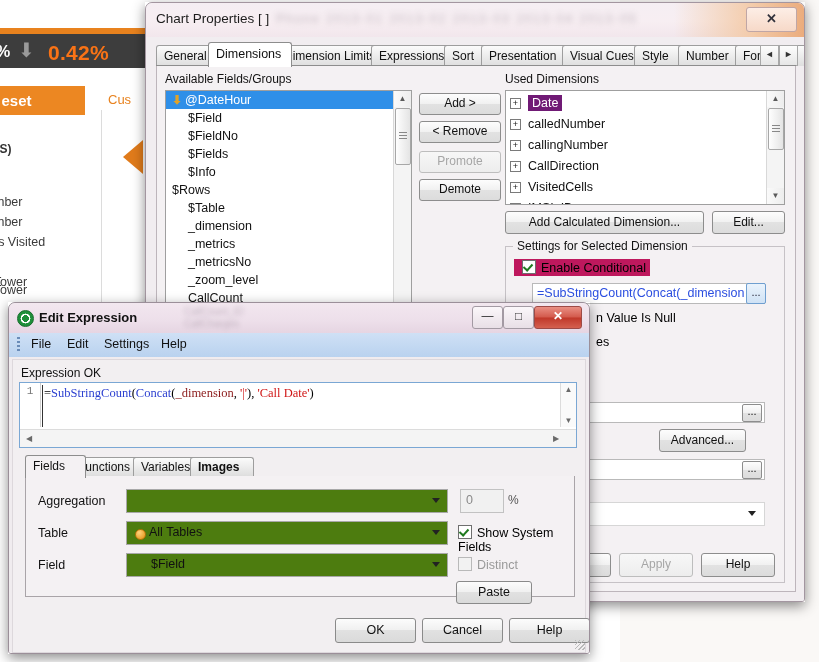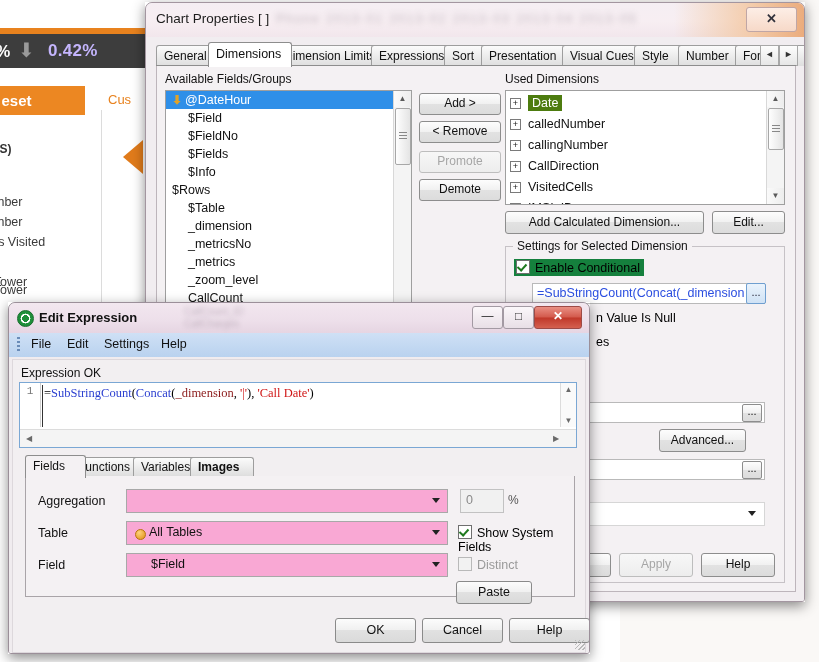--- a/index.html
+++ b/index.html
@@ -6,21 +6,21 @@
   body{
     width:819px;height:662px;overflow:hidden;position:relative;
     font-family:"Liberation Sans", sans-serif;font-size:12px;color:#000;
     background:#ffffff;
   }
   
   #bg-app{position:absolute;left:0;top:0;width:819px;height:662px;background:#ffffff;}
   #bg-right-panel{position:absolute;left:620px;top:0;width:199px;height:662px;background:#faf8f6;}
   #bg-orange-bar{position:absolute;left:0;top:28px;width:420px;height:6px;background:#e8821e;}
   #bg-kpi-strip{position:absolute;left:0;top:34px;width:420px;height:34px;background:#3d3d3d;}
-  #bg-kpi-strip .kpi-pct{position:absolute;left:48px;top:7px;color:#c4b5fd;font-weight:bold;font-size:17px;letter-spacing:.3px;}
+  #bg-kpi-strip .kpi-pct{position:absolute;left:48px;top:7px;color:#f97316;font-weight:bold;font-size:21px;letter-spacing:.3px;}
   #bg-kpi-strip .kpi-pctsign{position:absolute;left:-4px;top:9px;color:#ffffff;font-weight:bold;font-size:16px;}
   #bg-kpi-strip .kpi-arrow{position:absolute;left:18px;top:6px;color:#9a9a9a;font-size:20px;line-height:20px;}
   #bg-reset-btn{position:absolute;left:-52px;top:86px;width:137px;height:29px;background:#ec8722;color:#ffffff;
       font-weight:bold;font-size:15px;line-height:29px;text-align:center;}
   #bg-cus-link{position:absolute;left:108px;top:92px;color:#e8821e;font-size:13px;}
   #bg-vline{position:absolute;left:101px;top:110px;width:1px;height:200px;background:#dcdcdc;}
   #bg-dim-title{position:absolute;left:-52px;top:142px;font-weight:bold;font-size:12px;color:#333;letter-spacing:.2px;white-space:nowrap;}
   #bg-dim-list{position:absolute;left:-22px;top:172px;font-size:12.5px;color:#3a3a3a;line-height:20px;white-space:nowrap;}
   #bg-dim-list2{position:absolute;left:-22px;top:280px;font-size:12.5px;color:#3a3a3a;line-height:20px;white-space:nowrap;}
   #bg-arrow{position:absolute;left:123px;top:140px;width:0;height:0;
@@ -61,21 +61,21 @@
       border:1px solid #bdb5bb;border-top:none;}
 
   .sec-label{position:absolute;font-size:12px;color:#111;}
   .listbox{position:absolute;background:#ffffff;border:1px solid #9f9f9f;overflow:hidden;}
   .list-item{height:18px;line-height:18px;font-size:12.5px;padding-left:6px;color:#111;white-space:nowrap;}
   .list-item.sel{background:#2f8fe8;color:#ffffff;}
   .list-item .dn-icon{display:inline-block;color:#e0a32a;font-size:12px;margin-right:3px;font-weight:bold;}
   .ud-item{height:21px;line-height:21px;font-size:12.5px;padding-left:4px;color:#111;white-space:nowrap;}
   .plus-box{display:inline-block;width:9px;height:9px;line-height:8px;font-size:9px;text-align:center;
       border:1px solid #7a7a7a;background:#fff;color:#222;margin-right:7px;vertical-align:middle;}
-  .ud-item .sel-txt{background:#4d7c0f;color:#fff;padding:1px 4px;}
+  .ud-item .sel-txt{background:#701a75;color:#fff;padding:1px 4px;}
 
   
   .vscroll{position:absolute;width:17px;background:#f4f4f4;border-left:1px solid #d8d8d8;}
   .vsb-btn{position:absolute;left:0;width:17px;height:16px;text-align:center;font-size:8px;line-height:15px;color:#5a5a5a;
       background:linear-gradient(to right,#fafafa,#ededed);}
   .vsb-thumb{position:absolute;left:1px;width:14px;border:1px solid #a7a7a7;border-radius:2px;
       background:linear-gradient(to right,#fefefe,#e4e4e4);}
   .vsb-grip{position:absolute;left:3px;width:8px;height:7px;
       background:repeating-linear-gradient(to bottom,#888 0,#888 1px,transparent 1px,transparent 3px);}
 
@@ -140,21 +140,21 @@
 
   #ee-tabs{position:absolute;left:12px;top:95px;width:548px;height:22px;}
   .ee-tab{position:absolute;top:2px;height:19px;line-height:19px;padding:0 7px;font-size:12px;
       border:1px solid #9d9d9d;border-bottom:none;border-radius:3px 3px 0 0;
       background:linear-gradient(to bottom,#fbfbfb,#dcdcdc);color:#111;}
   .ee-tab.active{top:0;height:22px;line-height:21px;background:#f4f1f3;border-color:#8d8d8d;z-index:5;}
   #ee-tabpanel{position:absolute;left:12px;top:116px;width:548px;height:120px;background:#f4f1f3;border:1px solid #a9a4a8;border-top:none;}
   #ee-tabline{position:absolute;left:12px;top:116px;width:548px;height:1px;background:#8d8d8d;}
 
   .fld-label{position:absolute;font-size:12.5px;color:#111;}
-  .combo{position:absolute;background:#f9a8d4;border:1px solid #a8a8a8;height:22px;}
+  .combo{position:absolute;background:#4d7c0f;border:1px solid #a8a8a8;height:22px;}
   .combo .caret{position:absolute;right:7px;top:8px;width:0;height:0;border-left:4px solid transparent;
       border-right:4px solid transparent;border-top:5px solid #222;}
   .combo .ctext{position:absolute;left:22px;top:3px;font-size:12.5px;color:#111;}
   .combo .cdot{position:absolute;left:8px;top:7px;width:9px;height:9px;border-radius:50%;
       background:radial-gradient(circle at 35% 30%,#ffd27a,#e08f12);border:1px solid #b8730a;}
   .numbox{position:absolute;background:#f1f1f1;border:1px solid #c2c2c2;height:22px;color:#8a8a8a;font-size:12.5px;}
 
   .dlg-btn{position:absolute;border:1px solid #8a8a8a;border-radius:3px;
       background:linear-gradient(to bottom,#fcfcfc 0%,#f0f0f0 48%,#e1e1e1 50%,#dadada 100%);
       font-size:12.5px;color:#111;text-align:center;}
@@ -224,22 +224,22 @@
         <div class="listbox" id="avail-list" style="left:8px;top:24px;width:245px;height:218px;">
           <div style="position:absolute;left:0;top:0;width:228px;">
             <div class="list-item sel"><span class="dn-icon">⬇</span><span>@DateHour</span></div>
             <div class="list-item" style="padding-left:22px;">$Field</div>
             <div class="list-item" style="padding-left:22px;">$FieldNo</div>
             <div class="list-item" style="padding-left:22px;">$Fields</div>
             <div class="list-item" style="padding-left:22px;">$Info</div>
             <div class="list-item" style="">$Rows</div>
             <div class="list-item" style="padding-left:22px;">$Table</div>
             <div class="list-item" style="padding-left:22px;">_dimension</div>
+            <div class="list-item" style="padding-left:22px;">_metrics</div>
             <div class="list-item" style="padding-left:22px;">_metricsNo</div>
-            <div class="list-item" style="padding-left:22px;">_metrics</div>
             <div class="list-item" style="padding-left:22px;">_zoom_level</div>
             <div class="list-item" style="padding-left:22px;">CallCount</div>
             <div class="list-item" style="padding-left:22px;">CallKey</div>
           </div>
           <div class="vscroll" style="right:0;top:0;width:17px;height:218px;">
             <div class="vsb-btn" style="top:0;">▲</div>
             <div class="vsb-thumb" style="top:17px;height:55px;">
               <div class="vsb-grip" style="top:23px;"></div>
             </div>
           </div>
@@ -268,21 +268,21 @@
             <div class="vsb-btn" style="bottom:0;">▼</div>
           </div>
         </div>
 
         <div class="btn" style="left:348px;top:145px;width:197px;height:21px;line-height:20px;">Add Calculated Dimension...</div>
         <div class="btn" style="left:555px;top:145px;width:71px;height:21px;line-height:20px;">Edit...</div>
 
         <div class="groupbox" style="left:348px;top:180px;width:278px;height:335px;">
           <div class="gb-title">Settings for Selected Dimension</div>
 
-          <div style="position:absolute;left:8px;top:12px;background:#15803d;padding:1px 4px 1px 2px;">
+          <div style="position:absolute;left:8px;top:12px;background:#be185d;padding:1px 4px 1px 8px;">
             <span class="chk checked"></span><span style="font-size:12.5px;">Enable Conditional</span>
           </div>
 
           <div class="textbox" style="left:26px;top:36px;width:231px;height:19px;">
             <span class="expr-text" style="position:absolute;left:4px;top:2px;white-space:nowrap;">=SubStringCount(Concat(_dimension</span>
             <div class="dots-btn" style="right:-2px;top:-1px;width:18px;height:19px;line-height:16px;">...</div>
           </div>
 
           <div style="position:absolute;left:90px;top:64px;font-size:12.5px;">n Value Is Null</div>
           <div style="position:absolute;left:90px;top:88px;font-size:12.5px;">es</div>

